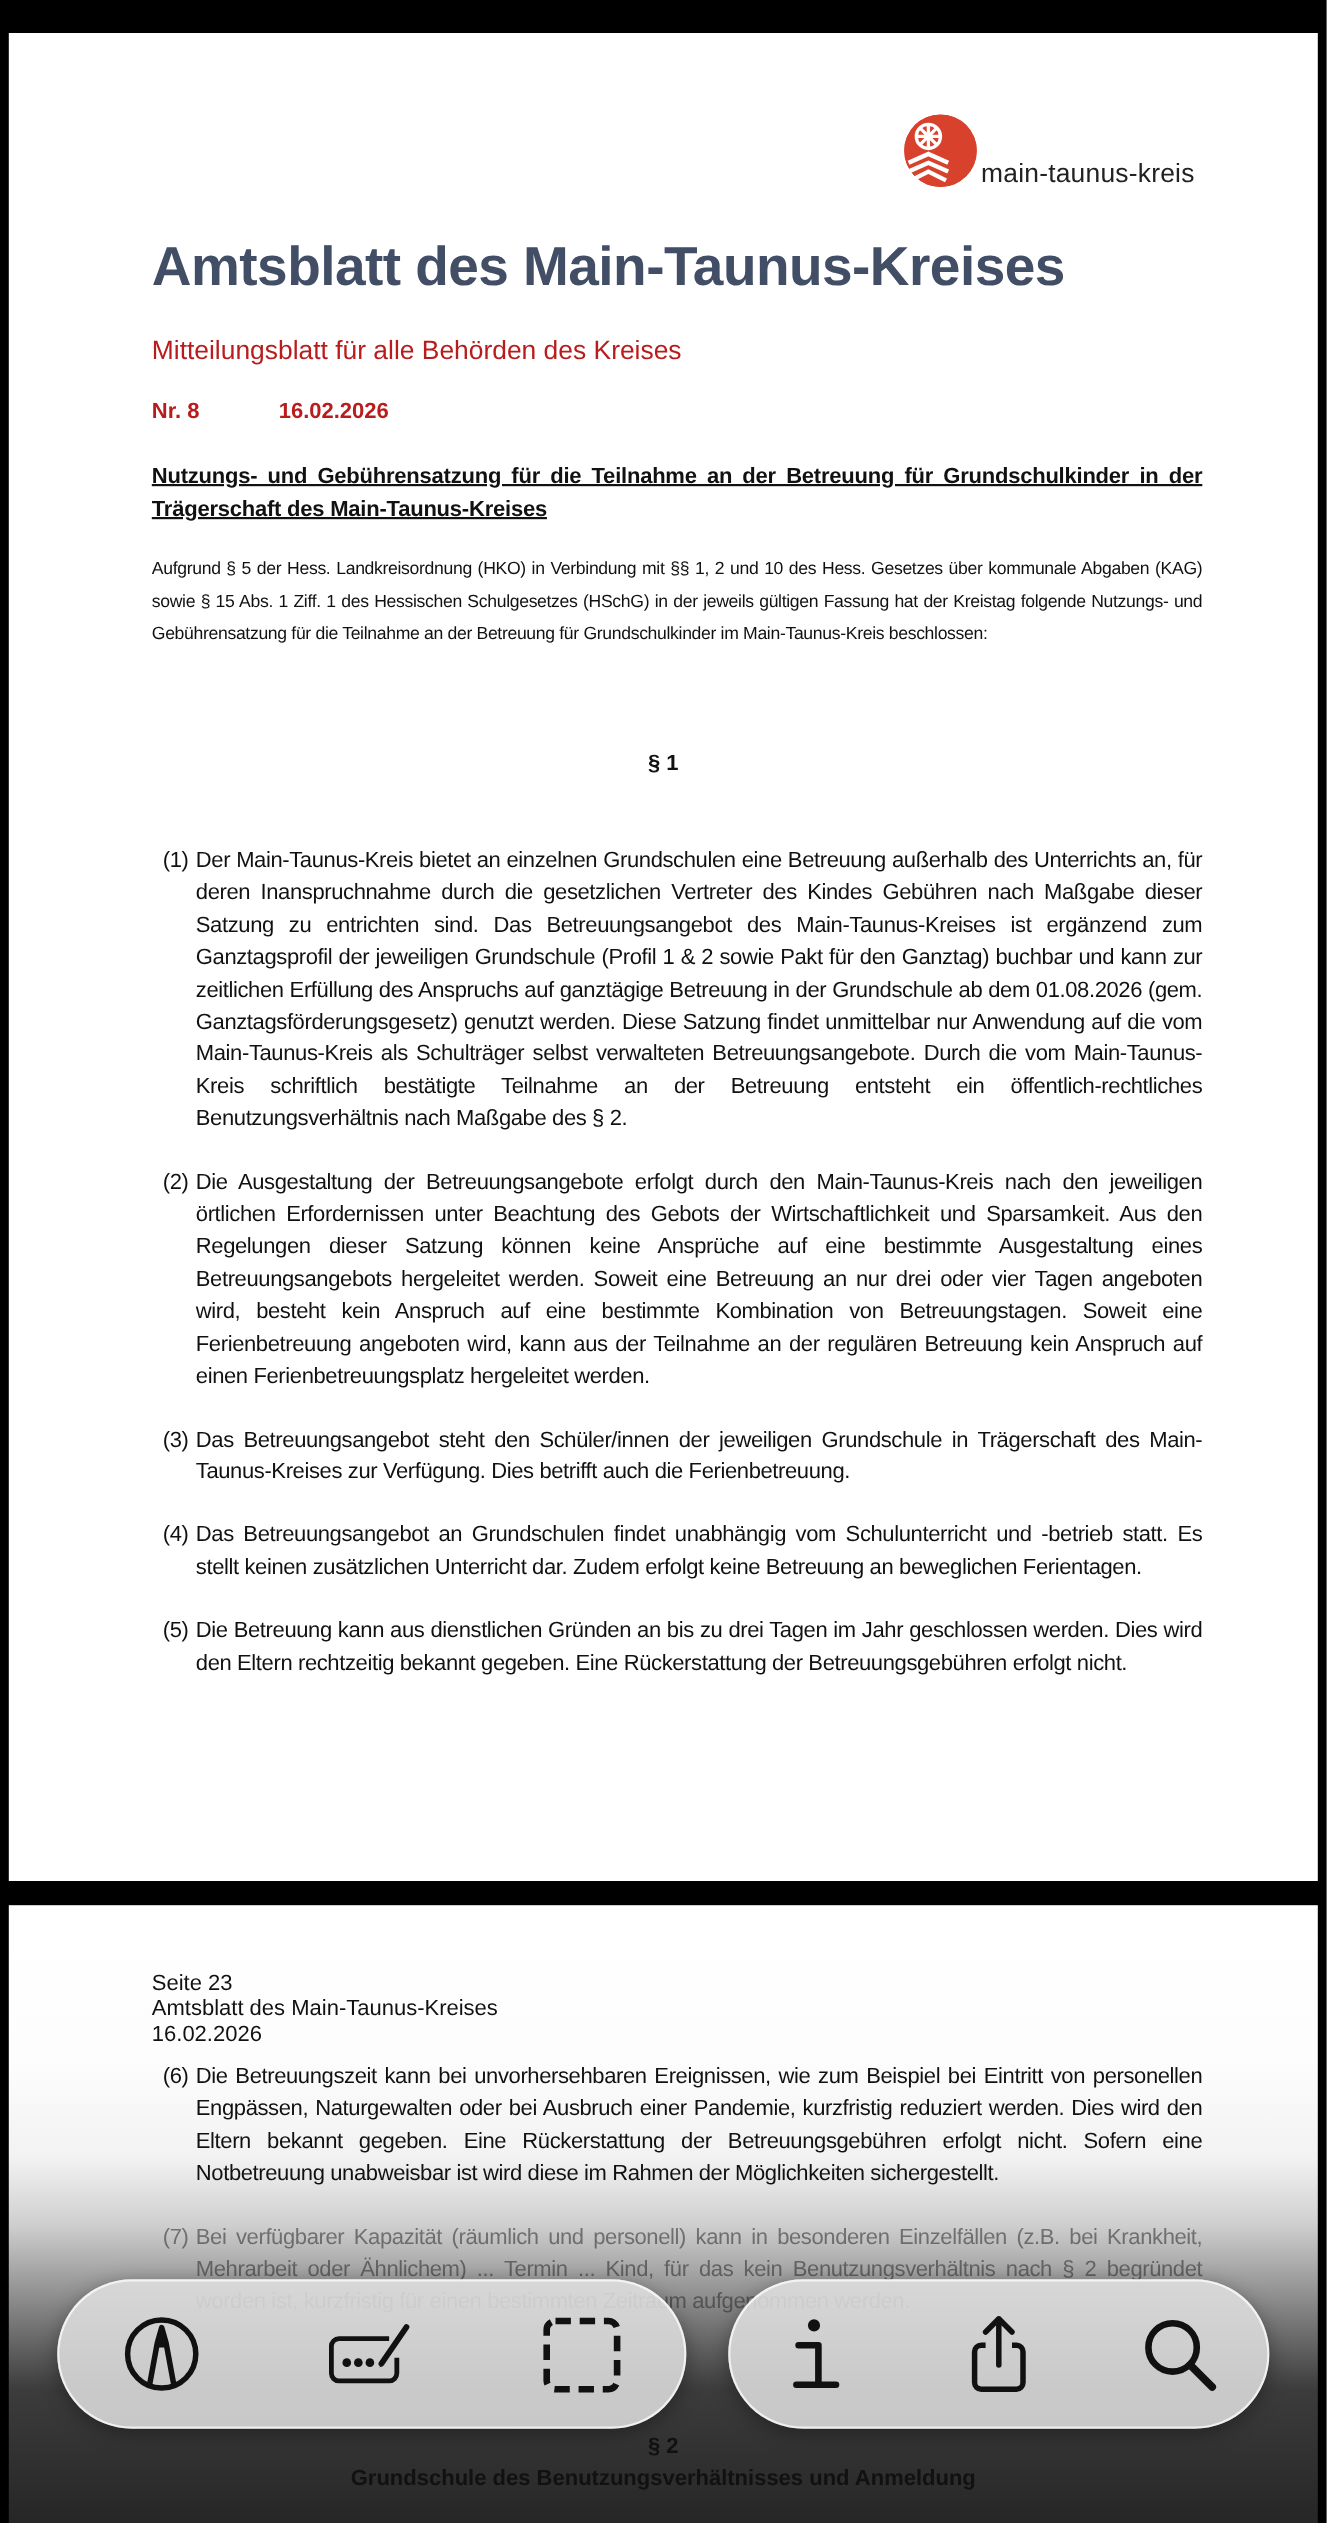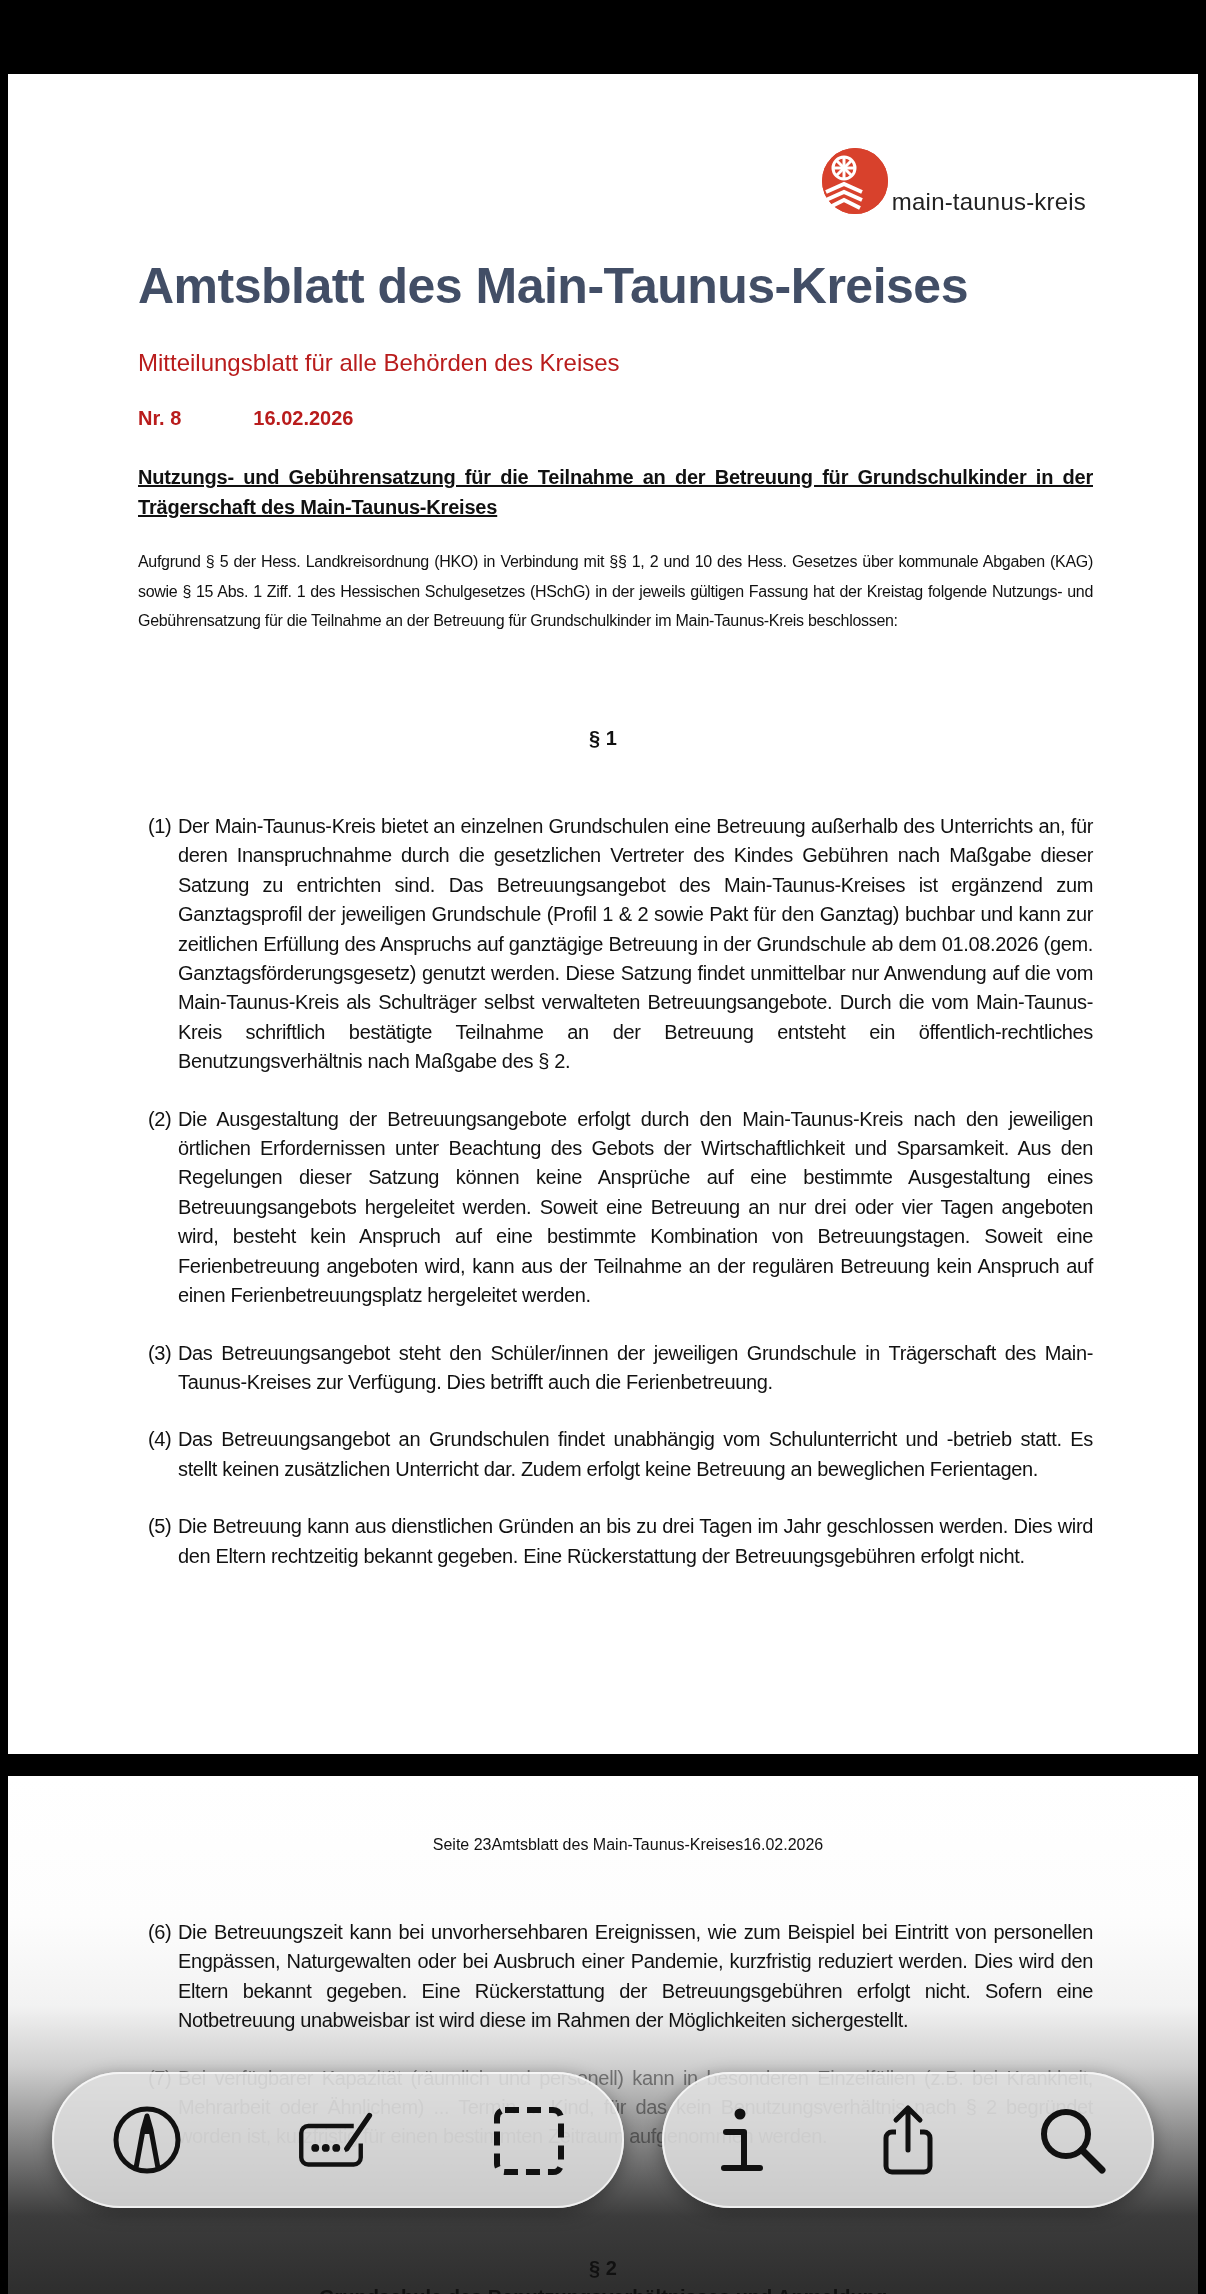--- a/index.html
+++ b/index.html
@@ -4,41 +4,40 @@
 <style>
   html, body { margin: 0; padding: 0; }
   body {
     width: 1206px; height: 2294px; overflow: hidden; position: relative;
     background: #000;
     font-family: "Liberation Sans", sans-serif;
   }
   .page {
     position: absolute; left: 8px; width: 1190px; background: #fff;
     overflow: hidden;
-    margin-top: 44px;
   }
   #page1 { top: 30px; height: 1680px; }
   #page2 { top: 1732px; height: 562px;
     background: linear-gradient(to bottom, #ffffff 0px, #fdfdfd 140px, #f2f2f2 230px, #cfcfcf 290px, #8a8a8a 360px, #3c3c3c 440px, #262626 562px);
   }
   .doc { position: absolute; left: 130px; width: 955px; color: #111; }
   .logo { position: absolute; right: 112px; top: 74px; display: flex; align-items: flex-end; }
   .logo-mark { width: 66px; height: 66px; border-radius: 50%; background: #d8412c; position: relative; }
   .logo-text { font-size: 24px; color: #222; margin-left: 4px; margin-bottom: -2px; letter-spacing: 0.2px; }
   .title { position: absolute; left: 130px; top: 183px; font-size: 50px; font-weight: bold; color: #424e66; letter-spacing: -0.5px; }
   .subtitle { position: absolute; left: 130px; top: 275px; font-size: 24px; color: #b91c1c; }
   .issue { position: absolute; left: 130px; top: 333px; font-size: 20px; font-weight: bold; color: #b91c1c; }
   .issue span + span { margin-left: 72px; }
   .heading-u { top: 388px; font-size: 20px; font-weight: bold; text-decoration: underline; line-height: 30px; text-align: justify; letter-spacing: -0.2px; }
   .intro { top: 473px; font-size: 16px; line-height: 29.5px; text-align: justify; letter-spacing: -0.3px; }
   .sec-head { left: 0; width: 1190px; text-align: center; font-size: 20px; font-weight: bold; line-height: 29px; }
   .para { display: flex; font-size: 20px; line-height: 29.4px; text-align: justify; letter-spacing: -0.35px; }
   .para .num { width: 50px; flex: none; padding-left: 20px; box-sizing: border-box; }
   .para .txt { flex: 1; }
-  .footer-row { position: absolute; top: 60px; left: 130px; width: 980px; display: flex; justify-content: center; font-size: 16px; color: #111; }
+  .footer-row { position: absolute; top: 60px; left: 130px; width: 980px; display: flex; justify-content: center; font-size: 20px; color: #111; flex-direction: column; }
   .toolbar { position: absolute; top: 2072px; height: 136px; border-radius: 68px;
     background: rgba(225,225,225,0.86); box-shadow: 0 0 0 2px rgba(255,255,255,0.7) inset, 0 4px 18px rgba(0,0,0,0.35);
     display: flex; align-items: center; justify-content: space-around; }
   #tb-left { left: 52px; width: 572px; }
   #tb-right { left: 662px; width: 492px; }
   .tb-btn { width: 84px; height: 84px; display: flex; align-items: center; justify-content: center; cursor: pointer; }
   .tb-btn svg { width: 76px; height: 76px; }
   .obscured { color: rgba(40,40,40,0.55); }
 </style>
 </head>

